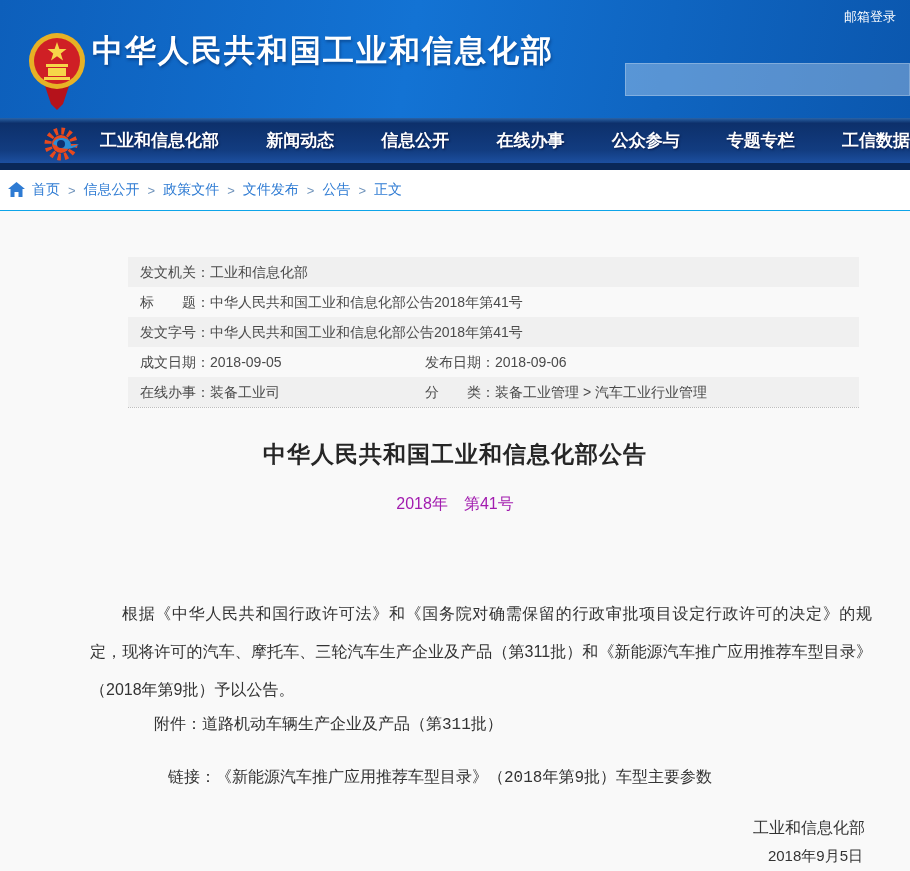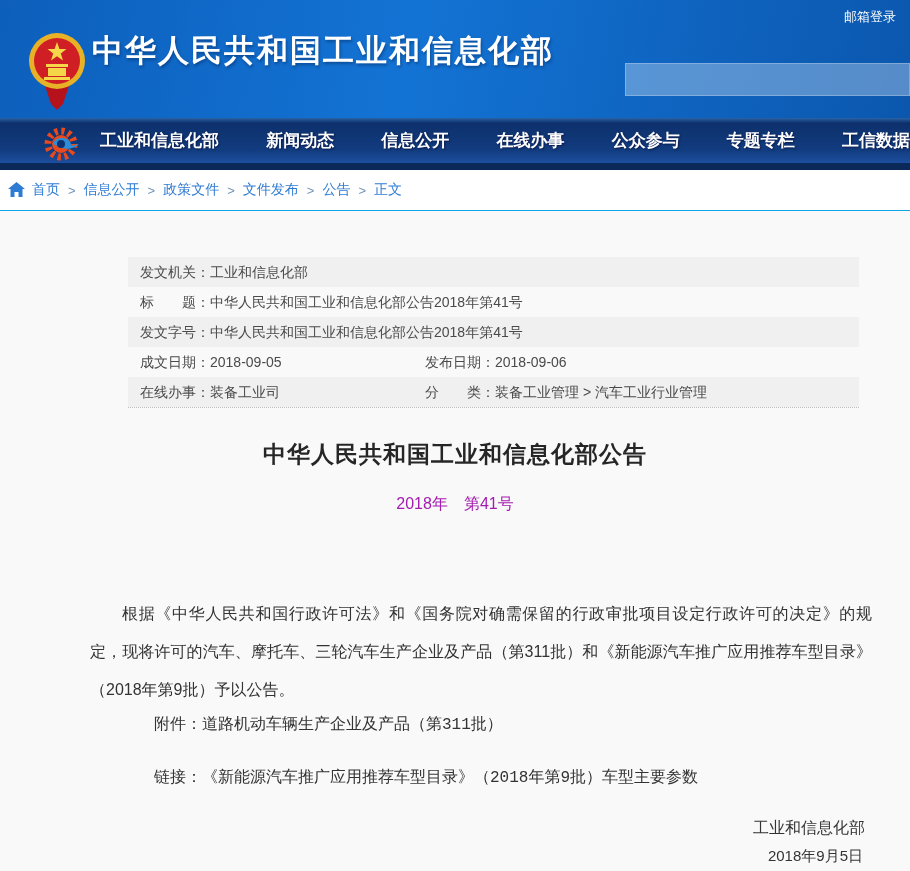--- a/index.html
+++ b/index.html
@@ -45,21 +45,21 @@
   .meta-value{color:#4a4a4a;}
 
   .article-title{position:absolute;left:0;top:228px;width:910px;text-align:center;
     font-size:23px;font-weight:bold;color:#262626;letter-spacing:1px;}
   .article-issue{position:absolute;left:0;top:283px;width:910px;text-align:center;
     font-size:16px;color:#a21caf;}
 
   .article-body{position:absolute;left:90px;top:384px;width:782px;font-size:16px;color:#333333;
     line-height:38px;text-indent:2em;text-align:justify;}
   .attachment-line{position:absolute;left:154px;top:503px;font-size:16px;color:#333333;white-space:nowrap;}
-  .link-line{position:absolute;left:154px;top:556px;font-size:16px;color:#333333;white-space:nowrap;}
+  .link-line{position:absolute;left:168px;top:556px;font-size:16px;color:#333333;white-space:nowrap;}
   .attachment-text,.link-text{cursor:pointer;font-family:Liberation Mono, monospace;}
 
   .sign-name{position:absolute;right:45px;top:607px;font-size:16px;color:#333333;}
   .sign-date{position:absolute;right:47px;top:636px;font-size:15px;color:#333333;}
 </style>
 </head>
 <body>
 
 <div id="page">
 

